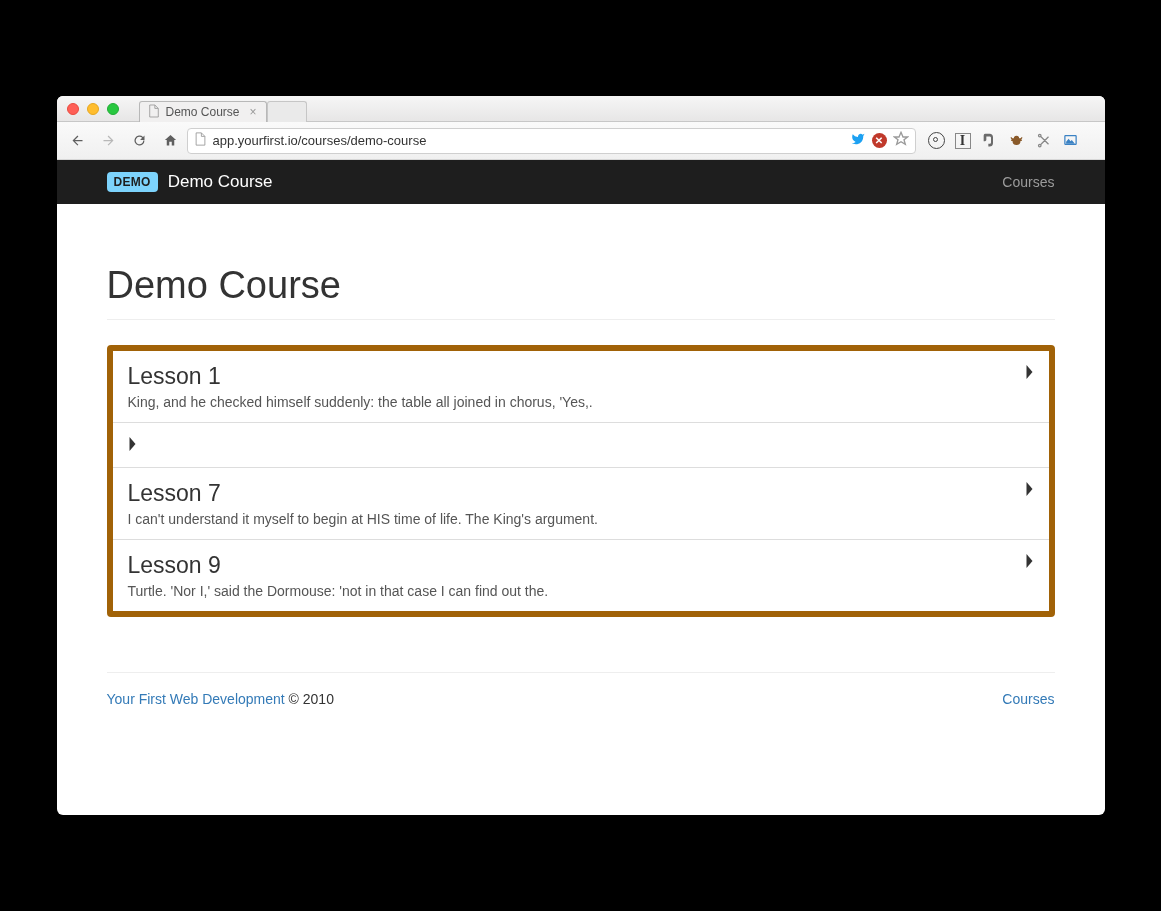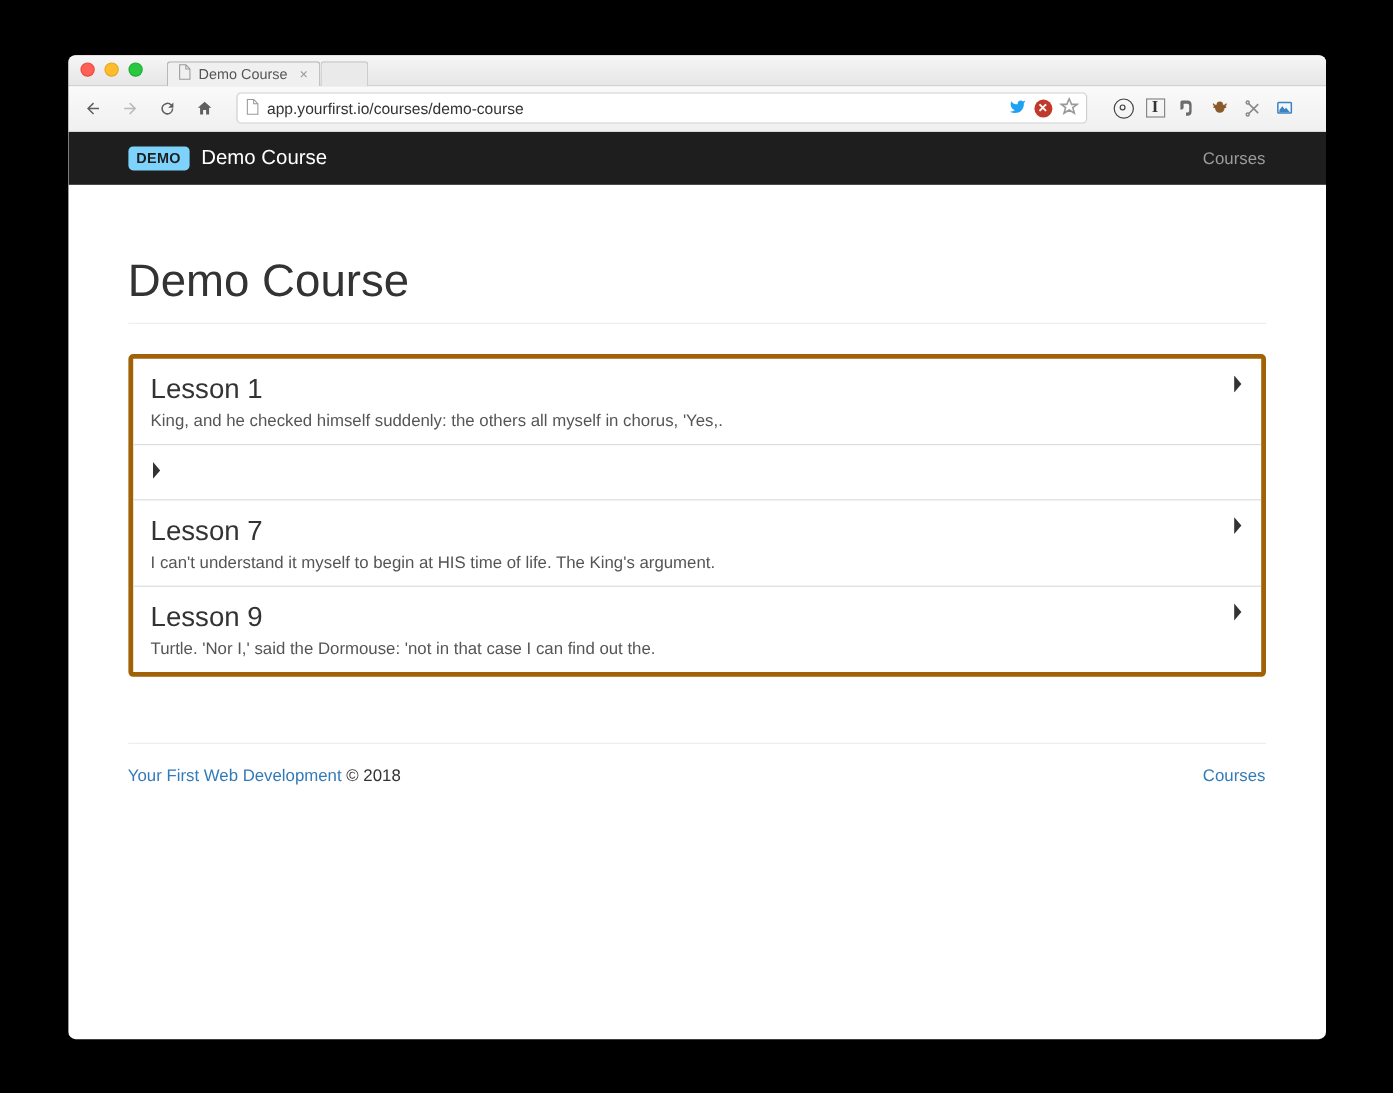--- a/index.html
+++ b/index.html
@@ -8,21 +8,21 @@
     font-family: "Helvetica Neue", Helvetica, Arial, sans-serif;
     width: 1161px;
     height: 911px;
     overflow: hidden;
     display: flex;
     align-items: center;
     justify-content: center;
   }
   .window {
     width: 1048px;
-    height: 820px;
+    height: 719px;
     background: #fff;
     border-radius: 6px;
     box-shadow: 0 30px 60px rgba(0,0,0,.45);
     position: relative;
     overflow: hidden;
     display: flex;
     flex-direction: column;
   }
   
   .titlebar {
@@ -55,21 +55,21 @@
   .tab.ghost { width:40px; background:#eaeaea; border-color:#c6c6c6; }
   .tab .file-icon svg { width:12px; height:14px; }
   .tab .close { font-size:12px; color:#999; margin-left:4px; }
   
   .toolbar {
     height: 38px;
     background: linear-gradient(#fafafa,#f0f0f0);
     border-bottom:1px solid #d7d7d7;
     display:flex; align-items:center;
     padding:0 10px;
-    gap:16px;
+    gap:6px;
     justify-content:center;
   }
   .nav-btns { display:flex; gap:10px; align-items:center; }
   .nav-btns svg { width:15px; height:15px; display:block; }
   .iconbtn { color:#5f5f5f; cursor:pointer; padding:3px; }
   .iconbtn.disabled { color:#b8b8b8; }
   .omnibox {
     flex:1;
     height:26px;
     background:#fff;
@@ -112,21 +112,21 @@
   .page-body { padding: 60px 50px 30px; }
   .page-title {
     font-size: 38px;
     font-weight:500;
     color:#333;
     padding-bottom:12px;
     border-bottom:1px solid #eee;
     margin-bottom:25px;
   }
   .lesson-list {
-    border:4px solid #a16207;
+    border:6px solid #a16207;
     border-radius:4px;
     overflow:hidden;
   }
   .lesson {
     display:flex;
     align-items:flex-start;
     justify-content:space-between;
     padding:12px 15px;
     border-bottom:1px solid #ddd;
     cursor:pointer;
@@ -266,21 +266,21 @@
       <a class="nav-link">Courses</a>
     </div>
 
     <div class="page-body">
       <h1 class="page-title">Demo Course</h1>
 
       <div class="lesson-list">
         <div class="lesson">
           <div class="lesson-main">
             <div class="lesson-title">Lesson 1</div>
-            <div class="lesson-desc">King, and he checked himself suddenly: the others all myself in chorus, 'Yes,.</div>
+            <div class="lesson-desc">King, and he checked himself suddenly: the table all joined in chorus, 'Yes,.</div>
           </div>
           <span class="lesson-chevron"><svg viewBox="0 0 8 14">
                 <path fill="currentColor" d="M1 0l6 7-6 7V0z"></path>
               </svg></span>
         </div>
         <div class="lesson">
           <span class="lesson-chevron"><svg viewBox="0 0 8 14">
                 <path fill="currentColor" d="M1 0l6 7-6 7V0z"></path>
               </svg></span>
         </div>
@@ -299,20 +299,20 @@
             <div class="lesson-desc">Turtle. 'Nor I,' said the Dormouse: 'not in that case I can find out the.</div>
           </div>
           <span class="lesson-chevron"><svg viewBox="0 0 8 14">
                 <path fill="currentColor" d="M1 0l6 7-6 7V0z"></path>
               </svg></span>
         </div>
       </div>
 
       <div class="page-footer">
         <div>
-          <a>Your First Web Development</a><span> © 2018</span>
+          <a>Your First Web Development</a><span> © 2010</span>
         </div>
         <a>Courses</a>
       </div>
     </div>
   </div>
 
 </div>
 
 </body></html>

